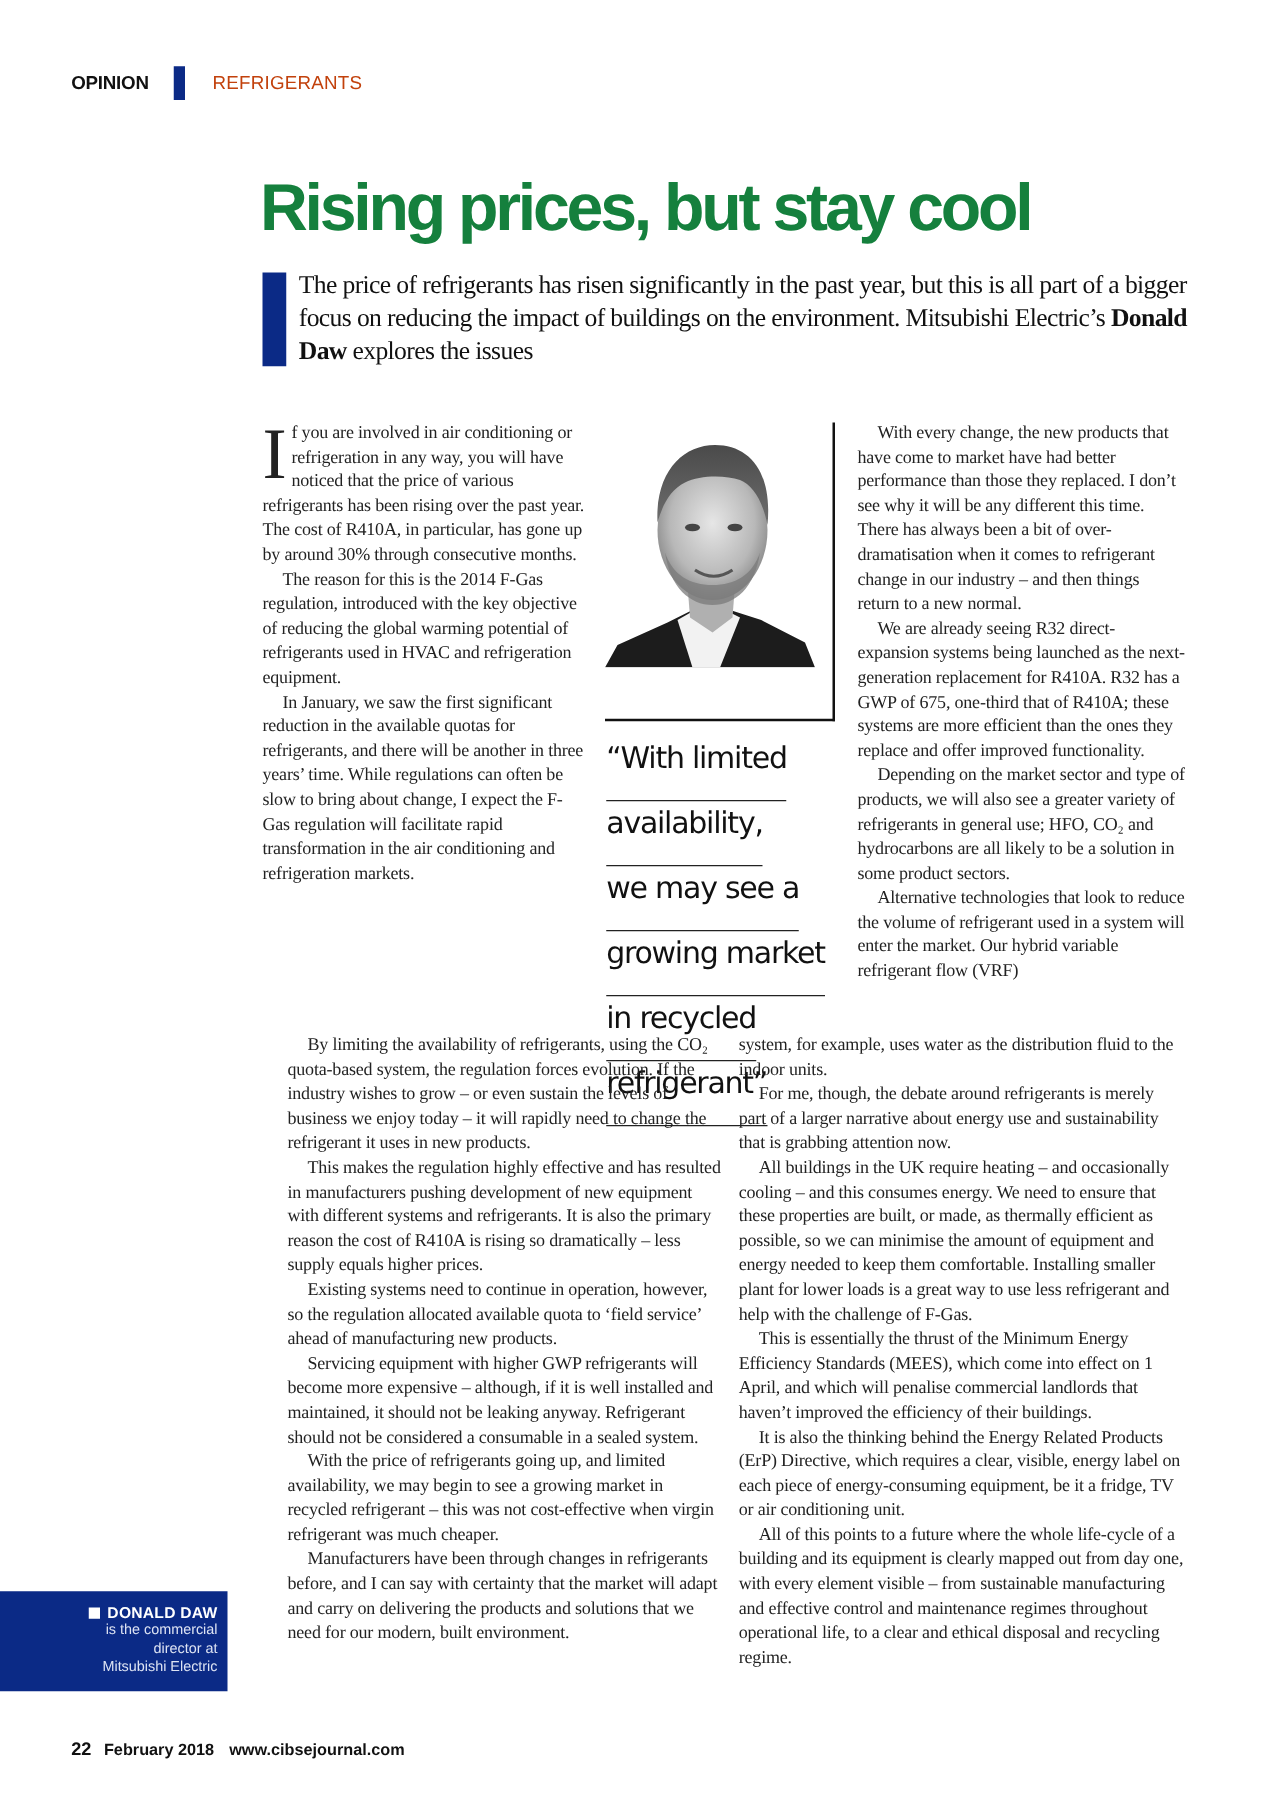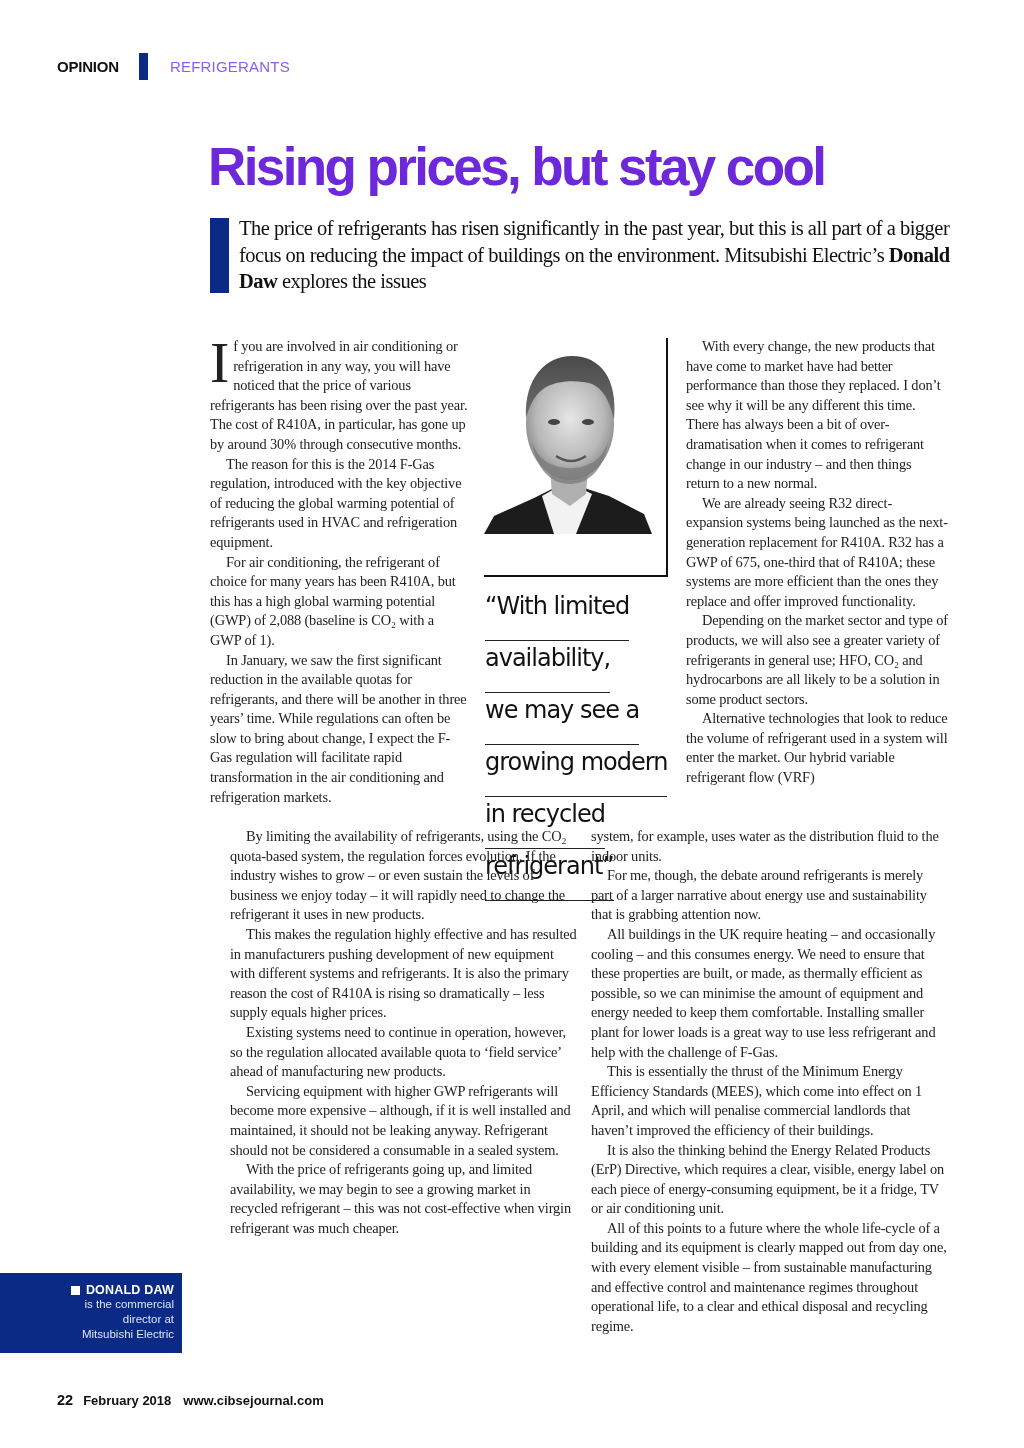--- a/index.html
+++ b/index.html
@@ -3,23 +3,23 @@
 <meta charset="utf-8">
 <style>
   html, body { margin: 0; padding: 0; }
   body {
     width: 1024px; height: 1448px; background: #ffffff; position: relative; overflow: hidden;
     font-family: "Liberation Serif", "DejaVu Serif", serif; color: #1a1a1a;
   }
   .kicker { position: absolute; left: 57px; top: 55px; height: 22px; display: flex; align-items: center; font-family: "Liberation Sans", sans-serif; font-size: 15px; gap: 12px; }
   .kicker .section { font-weight: bold; letter-spacing: -0.2px; color: #111; }
   .kicker .bar { width: 9px; height: 27px; background: #0b2a86; margin: 0 10px 0 8px; }
-  .kicker .topic { color: #8b5cf6; letter-spacing: 0.2px; }
+  .kicker .topic { color: #c2410c; letter-spacing: 0.2px; }
 
-  .headline { position: absolute; left: 208px; top: 137px; font-family: "Liberation Sans", sans-serif; font-weight: bold; font-size: 53px; letter-spacing: -2.6px; color: #6d28d9; margin: 0; line-height: 60px; white-space: nowrap; }
+  .headline { position: absolute; left: 208px; top: 137px; font-family: "Liberation Sans", sans-serif; font-weight: bold; font-size: 53px; letter-spacing: -2.6px; color: #15803d; margin: 0; line-height: 60px; white-space: nowrap; }
 
   .standfirst { position: absolute; left: 210px; top: 215px; width: 740px; }
   .standfirst .sf-bar { position: absolute; left: 0; top: 3px; width: 19px; height: 75px; background: #0b2a86; }
   .standfirst p { margin: 0 0 0 29px; font-size: 20.5px; line-height: 26.5px; letter-spacing: -0.5px; color: #111; }
   .standfirst p b { font-weight: bold; }
 
   .body-text { font-size: 14.4px; line-height: 19.6px; color: #222; letter-spacing: -0.15px; }
   .body-text p { margin: 0; text-indent: 16px; }
   .body-text p.noindent { text-indent: 0; }
 
@@ -58,21 +58,20 @@
 <h1 class="headline">Rising prices, but stay cool</h1>
 
 <div class="standfirst">
   <div class="sf-bar"></div>
   <p><span>The price of refrigerants has risen significantly in the past year, but this is all part of a bigger focus on reducing the impact of buildings on the environment. Mitsubishi Electric’s </span><b>Donald Daw</b><span> explores the issues</span></p>
 </div>
 
 <div class="col1 body-text">
   <p class="noindent"><span class="dropcap-i">I</span><span>f you are involved in air conditioning or refrigeration in any way, you will have noticed that the price of various refrigerants has been rising over the past year. The cost of R410A, in particular, has gone up by around 30% through consecutive months.</span></p>
   <p>The reason for this is the 2014 F-Gas regulation, introduced with the key objective of reducing the global warming potential of refrigerants used in HVAC and refrigeration equipment.</p>
-  <p>For air conditioning, the refrigerant of choice for many years has been R410A, but this has a high global warming potential (GWP) of 2,088 (baseline is CO₂ with a GWP of 1).</p>
   <p>In January, we saw the first significant reduction in the available quotas for refrigerants, and there will be another in three years’ time. While regulations can often be slow to bring about change, I expect the F-Gas regulation will facilitate rapid transformation in the air conditioning and refrigeration markets.</p>
 </div>
 
 <div class="photo-frame">
   <div class="photo" aria-label="Portrait of Donald Daw">
     <svg width="168" height="196" viewBox="0 0 168 196">
       <defs>
         <radialGradient id="face" cx="50%" cy="45%" r="55%">
           <stop offset="0%" stop-color="#e6e6e6"></stop>
           <stop offset="70%" stop-color="#b8b8b8"></stop>
@@ -102,38 +101,39 @@
 
       <path d="M72 118 Q87 128 102 118" stroke="#555" stroke-width="2.5" fill="none"></path>
     </svg>
   </div>
 </div>
 
 <div class="pullquote">
   <span class="ql">“With limited</span><br>
   <span class="ql">availability,</span><br>
   <span class="ql">we may see a</span><br>
-  <span class="ql">growing modern</span><br>
+  <span class="ql">growing market</span><br>
   <span class="ql">in recycled</span><br>
   <span class="ql">refrigerant”</span>
 </div>
 
 <div class="col3 body-text">
   <p>With every change, the new products that have come to market have had better performance than those they replaced. I don’t see why it will be any different this time. There has always been a bit of over-dramatisation when it comes to refrigerant change in our industry – and then things return to a new normal.</p>
   <p>We are already seeing R32 direct-expansion systems being launched as the next-generation replacement for R410A. R32 has a GWP of 675, one-third that of R410A; these systems are more efficient than the ones they replace and offer improved functionality.</p>
   <p>Depending on the market sector and type of products, we will also see a greater variety of refrigerants in general use; HFO, CO₂ and hydrocarbons are all likely to be a solution in some product sectors.</p>
   <p>Alternative technologies that look to reduce the volume of refrigerant used in a system will enter the market. Our hybrid variable refrigerant flow (VRF)</p>
 </div>
 
 <div class="col1-wide body-text">
   <p>By limiting the availability of refrigerants, using the CO₂ quota-based system, the regulation forces evolution. If the industry wishes to grow – or even sustain the levels of business we enjoy today – it will rapidly need to change the refrigerant it uses in new products.</p>
   <p>This makes the regulation highly effective and has resulted in manufacturers pushing development of new equipment with different systems and refrigerants. It is also the primary reason the cost of R410A is rising so dramatically – less supply equals higher prices.</p>
   <p>Existing systems need to continue in operation, however, so the regulation allocated available quota to ‘field service’ ahead of manufacturing new products.</p>
   <p>Servicing equipment with higher GWP refrigerants will become more expensive – although, if it is well installed and maintained, it should not be leaking anyway. Refrigerant should not be considered a consumable in a sealed system.</p>
   <p>With the price of refrigerants going up, and limited availability, we may begin to see a growing market in recycled refrigerant – this was not cost-effective when virgin refrigerant was much cheaper.</p>
+  <p>Manufacturers have been through changes in refrigerants before, and I can say with certainty that the market will adapt and carry on delivering the products and solutions that we need for our modern, built environment.</p>
 </div>
 
 <div class="col3-wide body-text">
   <p class="noindent">system, for example, uses water as the distribution fluid to the indoor units.</p>
   <p>For me, though, the debate around refrigerants is merely part of a larger narrative about energy use and sustainability that is grabbing attention now.</p>
   <p>All buildings in the UK require heating – and occasionally cooling – and this consumes energy. We need to ensure that these properties are built, or made, as thermally efficient as possible, so we can minimise the amount of equipment and energy needed to keep them comfortable. Installing smaller plant for lower loads is a great way to use less refrigerant and help with the challenge of F-Gas.</p>
   <p>This is essentially the thrust of the Minimum Energy Efficiency Standards (MEES), which come into effect on 1 April, and which will penalise commercial landlords that haven’t improved the efficiency of their buildings.</p>
   <p>It is also the thinking behind the Energy Related Products (ErP) Directive, which requires a clear, visible, energy label on each piece of energy-consuming equipment, be it a fridge, TV or air conditioning unit.</p>
   <p>All of this points to a future where the whole life-cycle of a building and its equipment is clearly mapped out from day one, with every element visible – from sustainable manufacturing and effective control and maintenance regimes throughout operational life, to a clear and ethical disposal and recycling regime.</p>
 </div>

